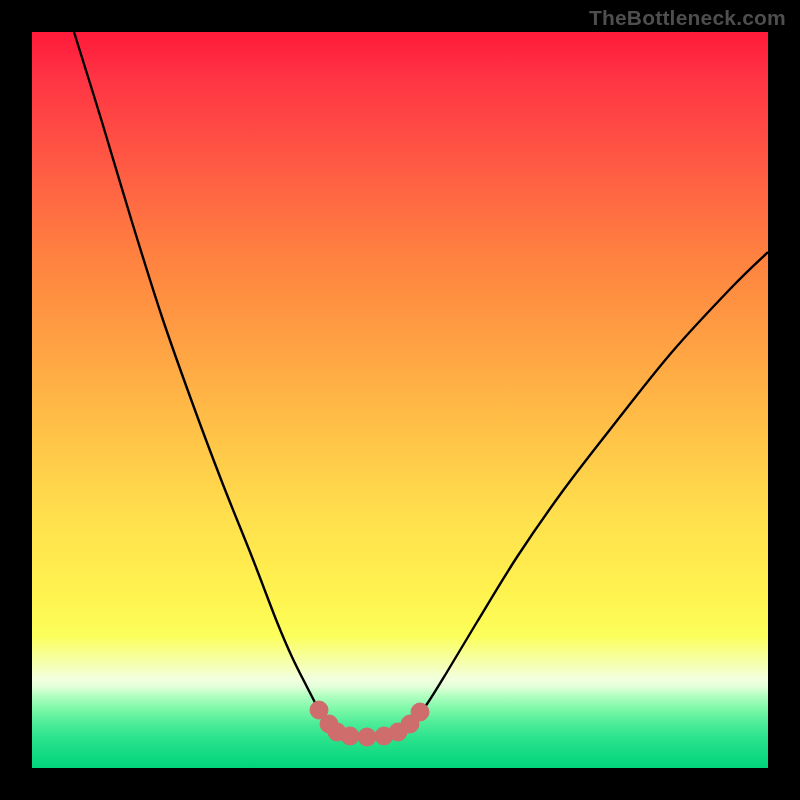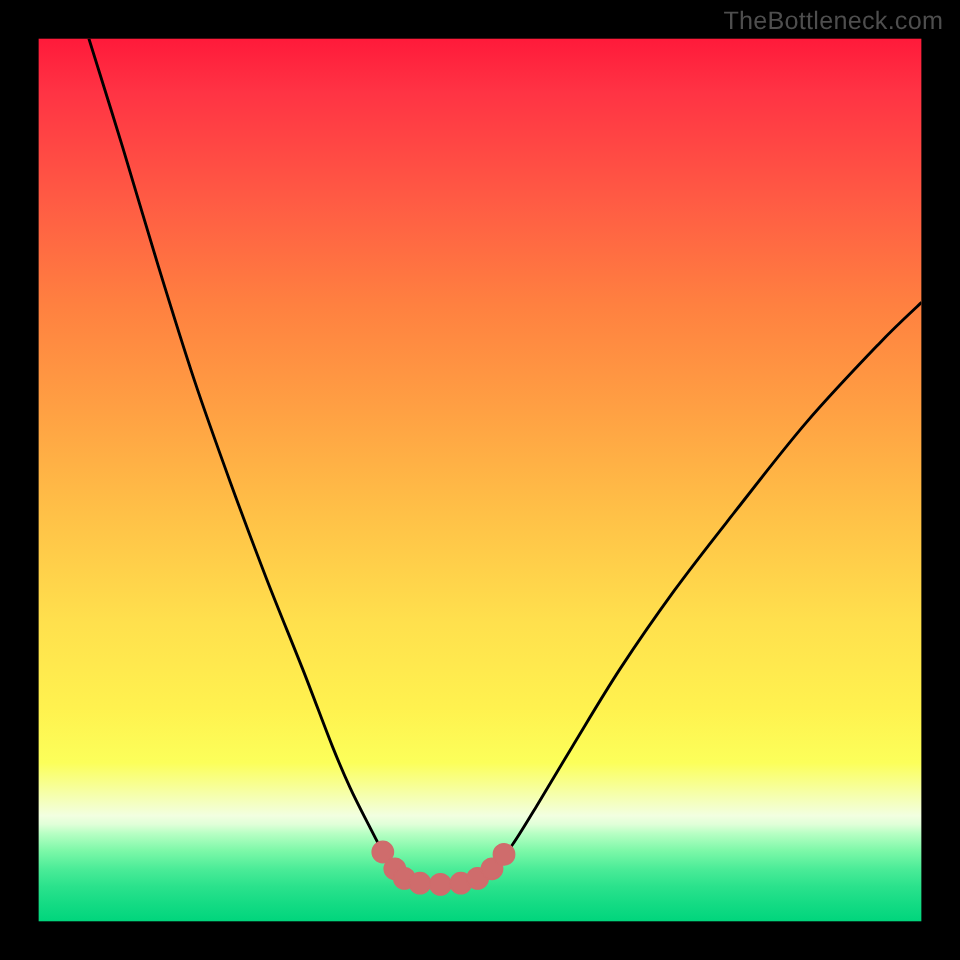--- a/index.html
+++ b/index.html
@@ -51,21 +51,21 @@
       #00d57c 100%
     );
   }
   .watermark {
     position: absolute;
     top: 6px;
     right: 14px;
     color: #4e4e4e;
     font-size: 21px;
     letter-spacing: 0.2px;
-    font-weight: 400;
+    font-weight: 700;
   }
   svg.curve {
     position: absolute;
     inset: 0;
   }
 </style>
 </head>
 <body>
 
 <div class="frame">

